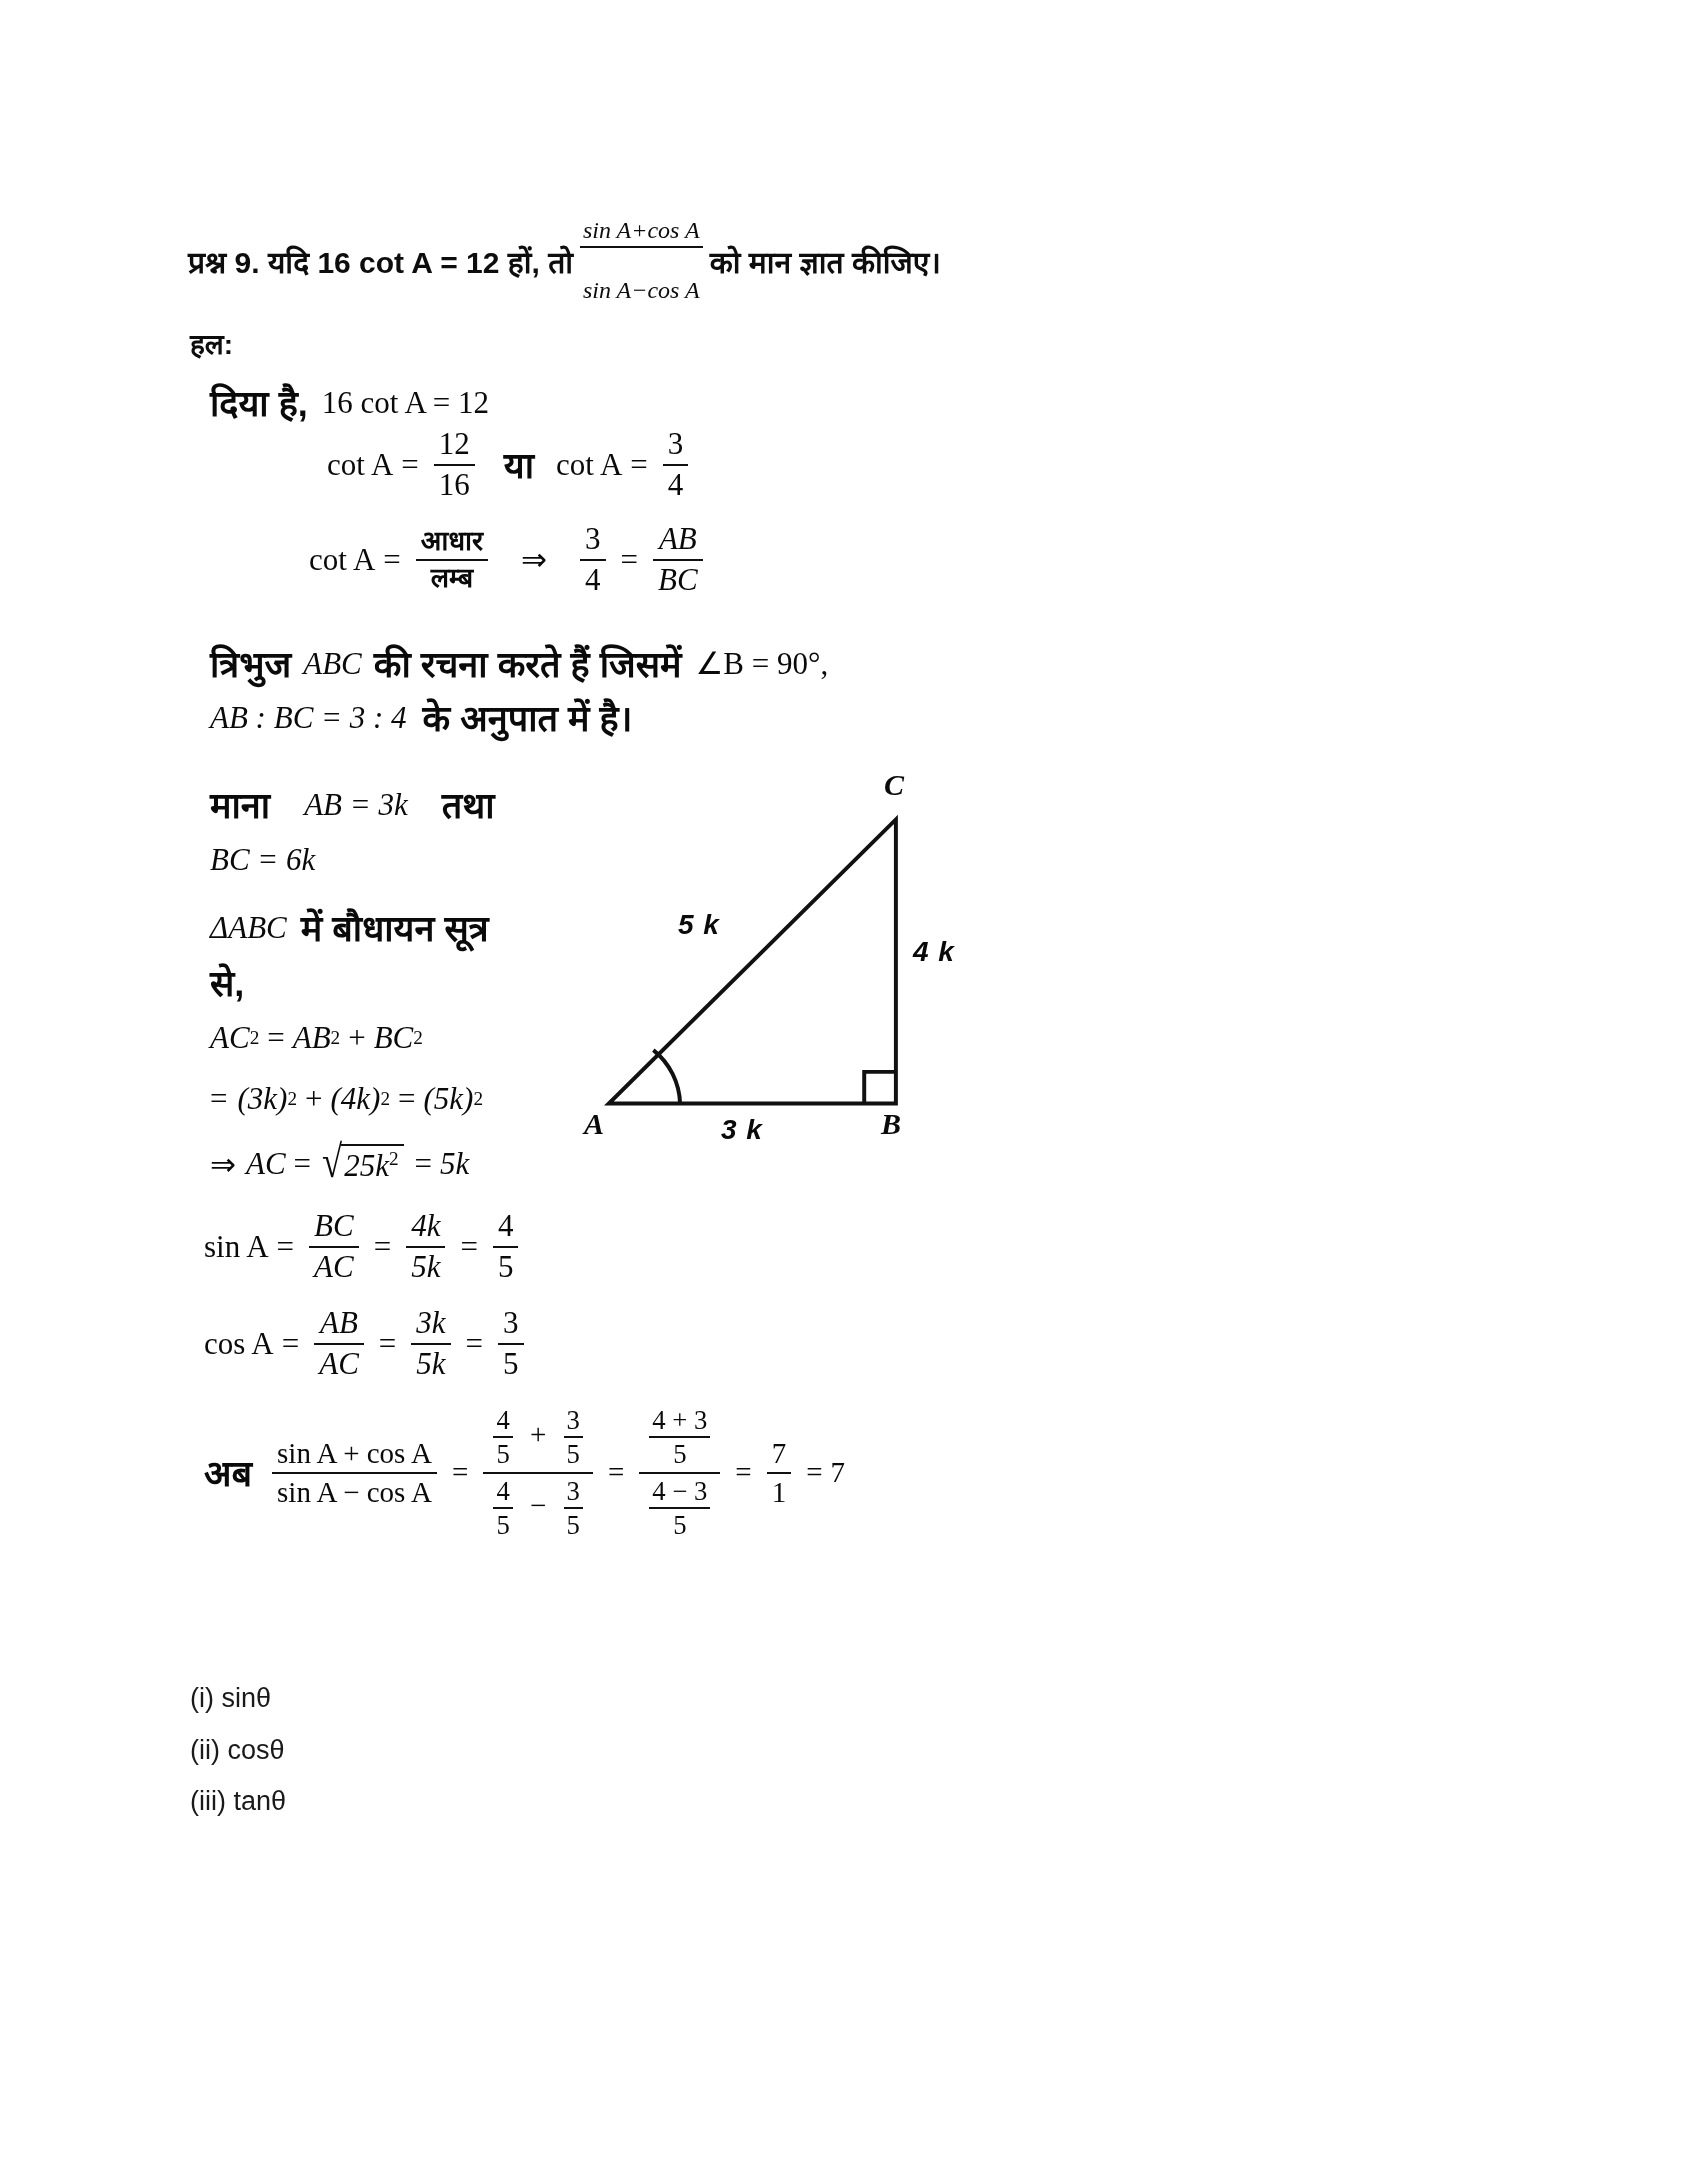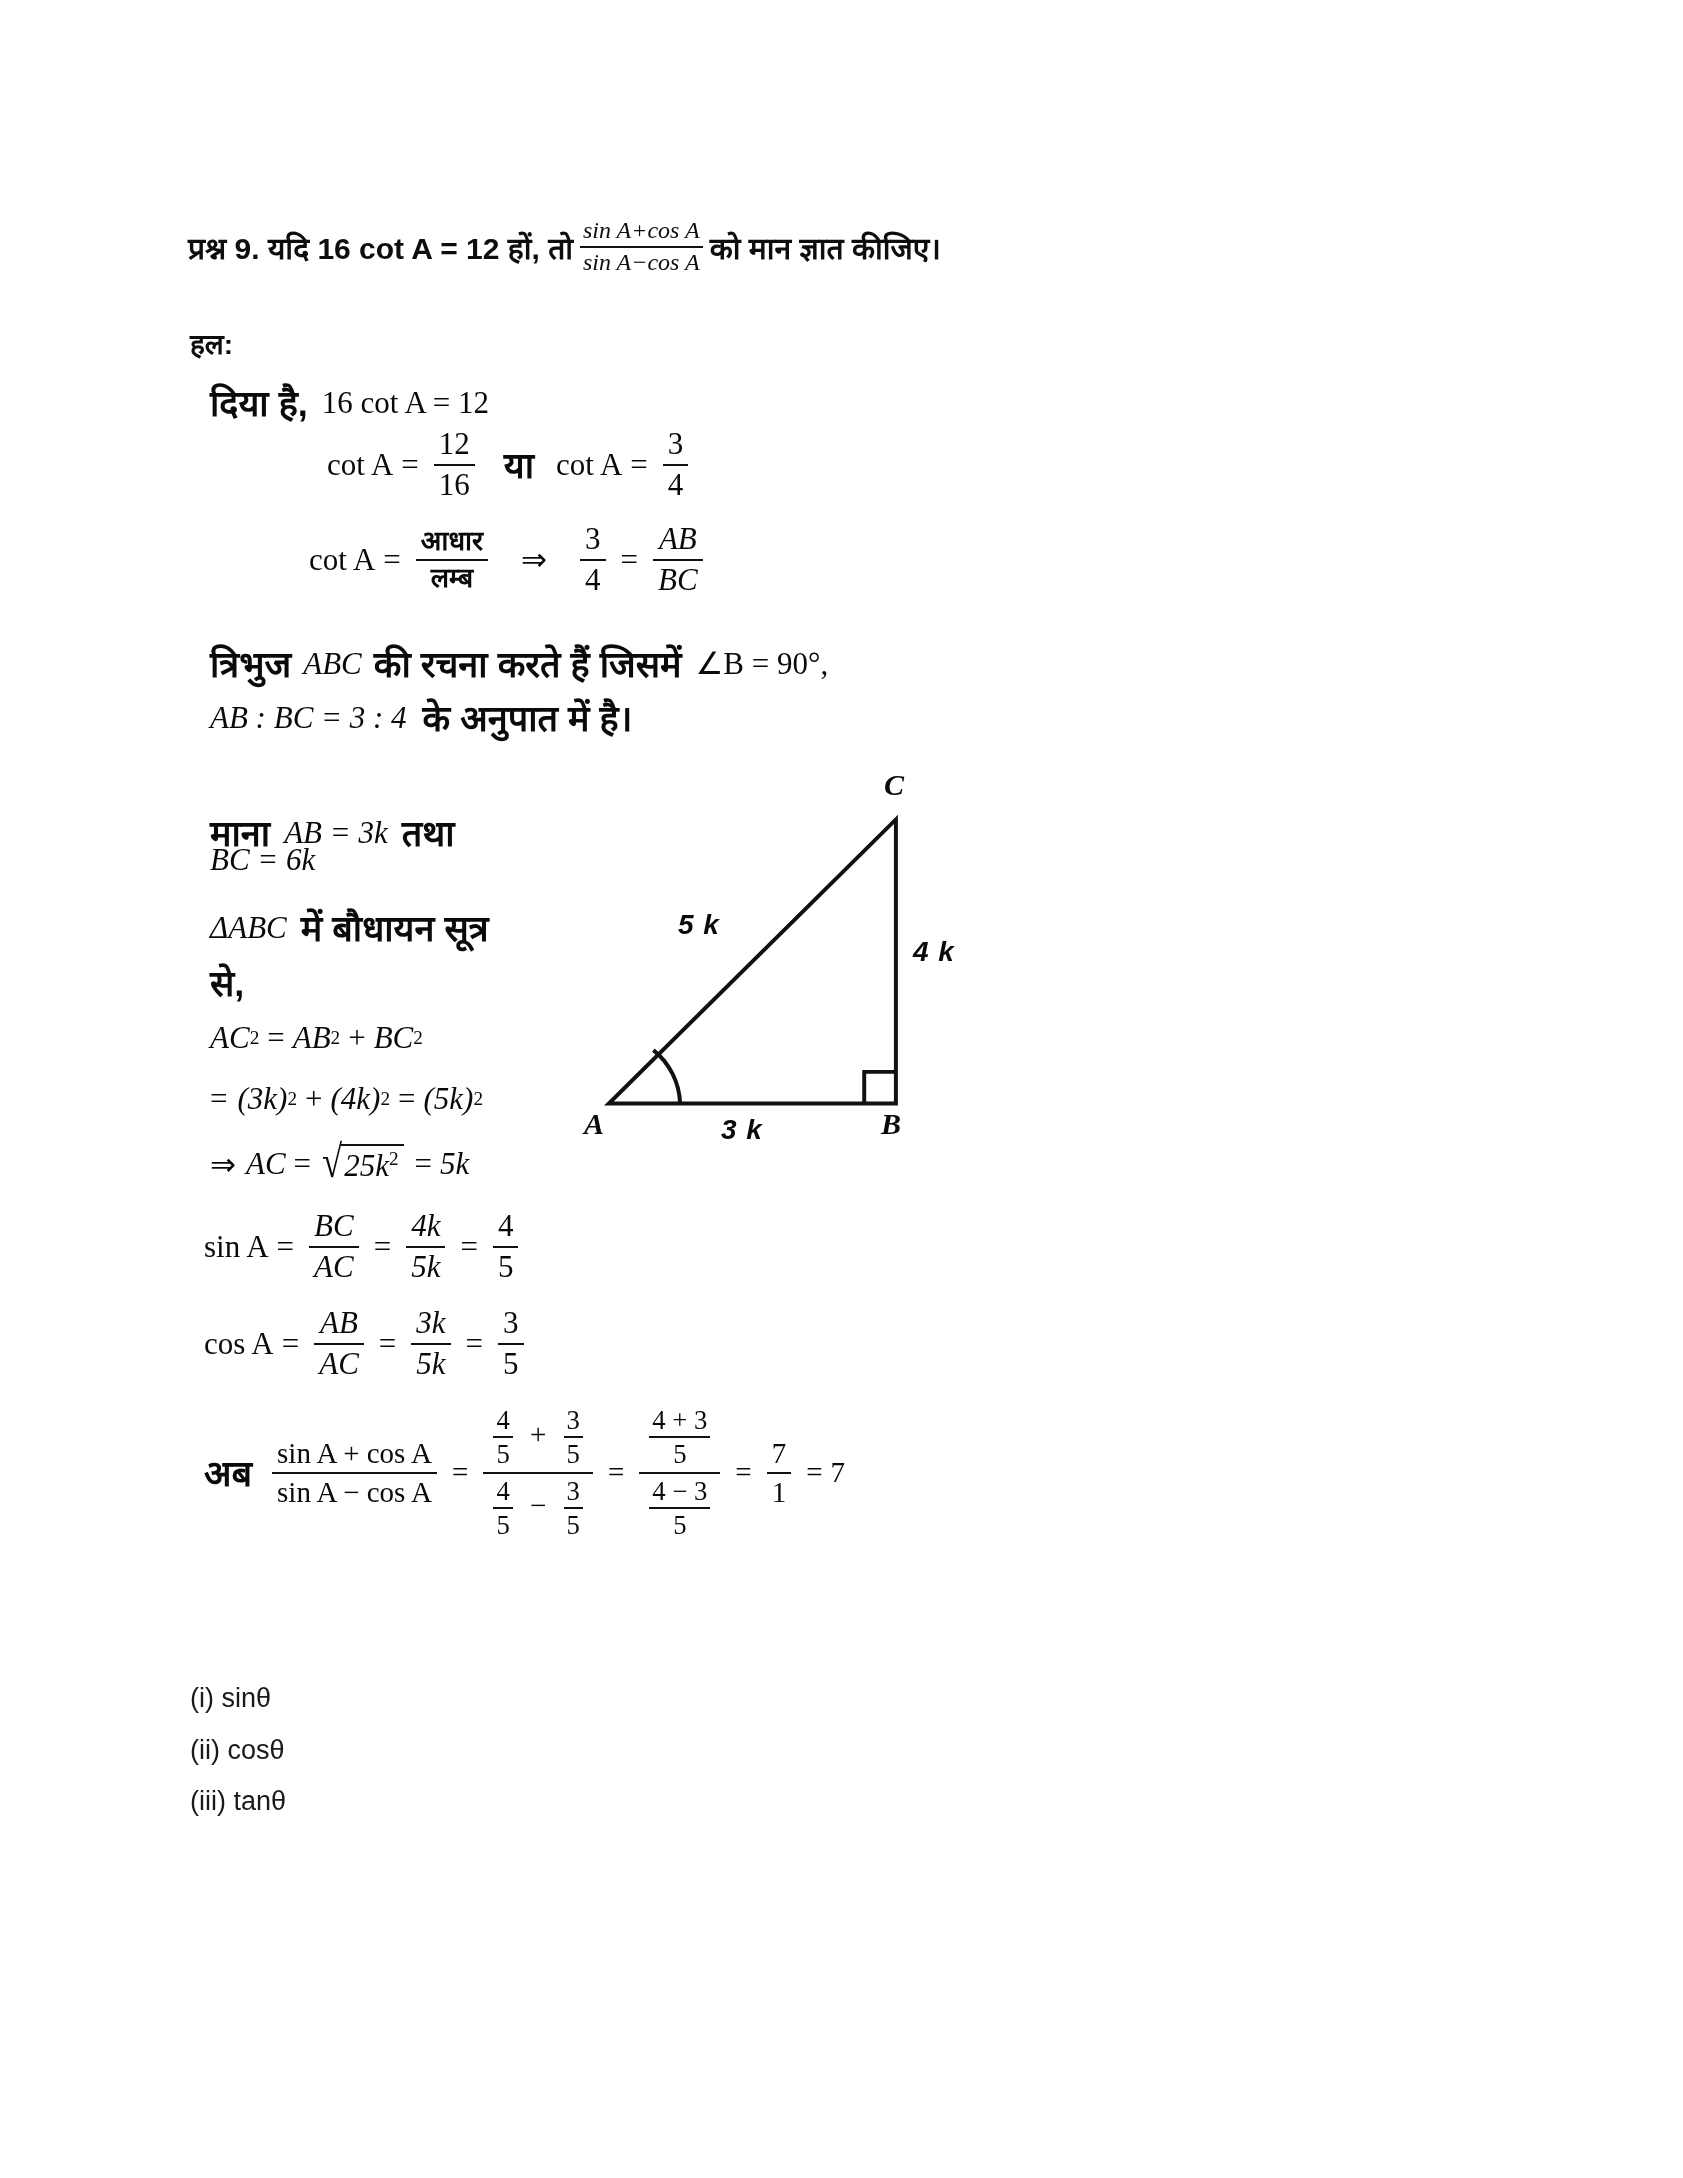--- a/index.html
+++ b/index.html
@@ -47,21 +47,21 @@
     font-family: "Liberation Serif", serif;
     font-style: italic;
     font-weight: normal;
     font-size: 24px;
     line-height: 1.08;
     margin: 0 7px;
     position: relative;
     top: -2px;
   }
   .inline-frac .num { padding: 0 3px 2px 3px; }
-  .inline-frac .den { padding: 2px 3px 0 3px; }
+  .inline-frac .den { padding: 2px 3px 0 3px; margin-top: 28px; }
   .inline-frac .bar {
     width: 100%;
     height: 2px;
     background: #111;
   }
 
   
   .hal {
     position: absolute;
     font-family: "Liberation Sans", sans-serif;
@@ -239,21 +239,21 @@
     <span class="it" style="margin:0 12px;">ABC</span>
     <span class="dev">की रचना करते हैं जिसमें</span>
     <span class="rm" style="margin-left:14px;">∠B = 90°,</span>
   </div>
 
   <div class="math" style="left:210px; top:693px;">
     <span class="it">AB : BC = 3 : 4</span>
     <span class="dev" style="margin-left:16px;">के अनुपात में है।</span>
   </div>
 
-  <div class="math" style="left:210px; top:808px;">
+  <div class="math" style="left:210px; top:780px;gap:20px;">
     <span class="dev">माना</span>
     <span class="it" style="margin:0 14px;">AB = 3k</span>
     <span class="dev">तथा</span>
   </div>
 
   <div class="math" style="left:210px; top:842px;">
     <span class="it">BC = 6k</span>
   </div>
 
   <div class="math" style="left:210px; top:903px;">

